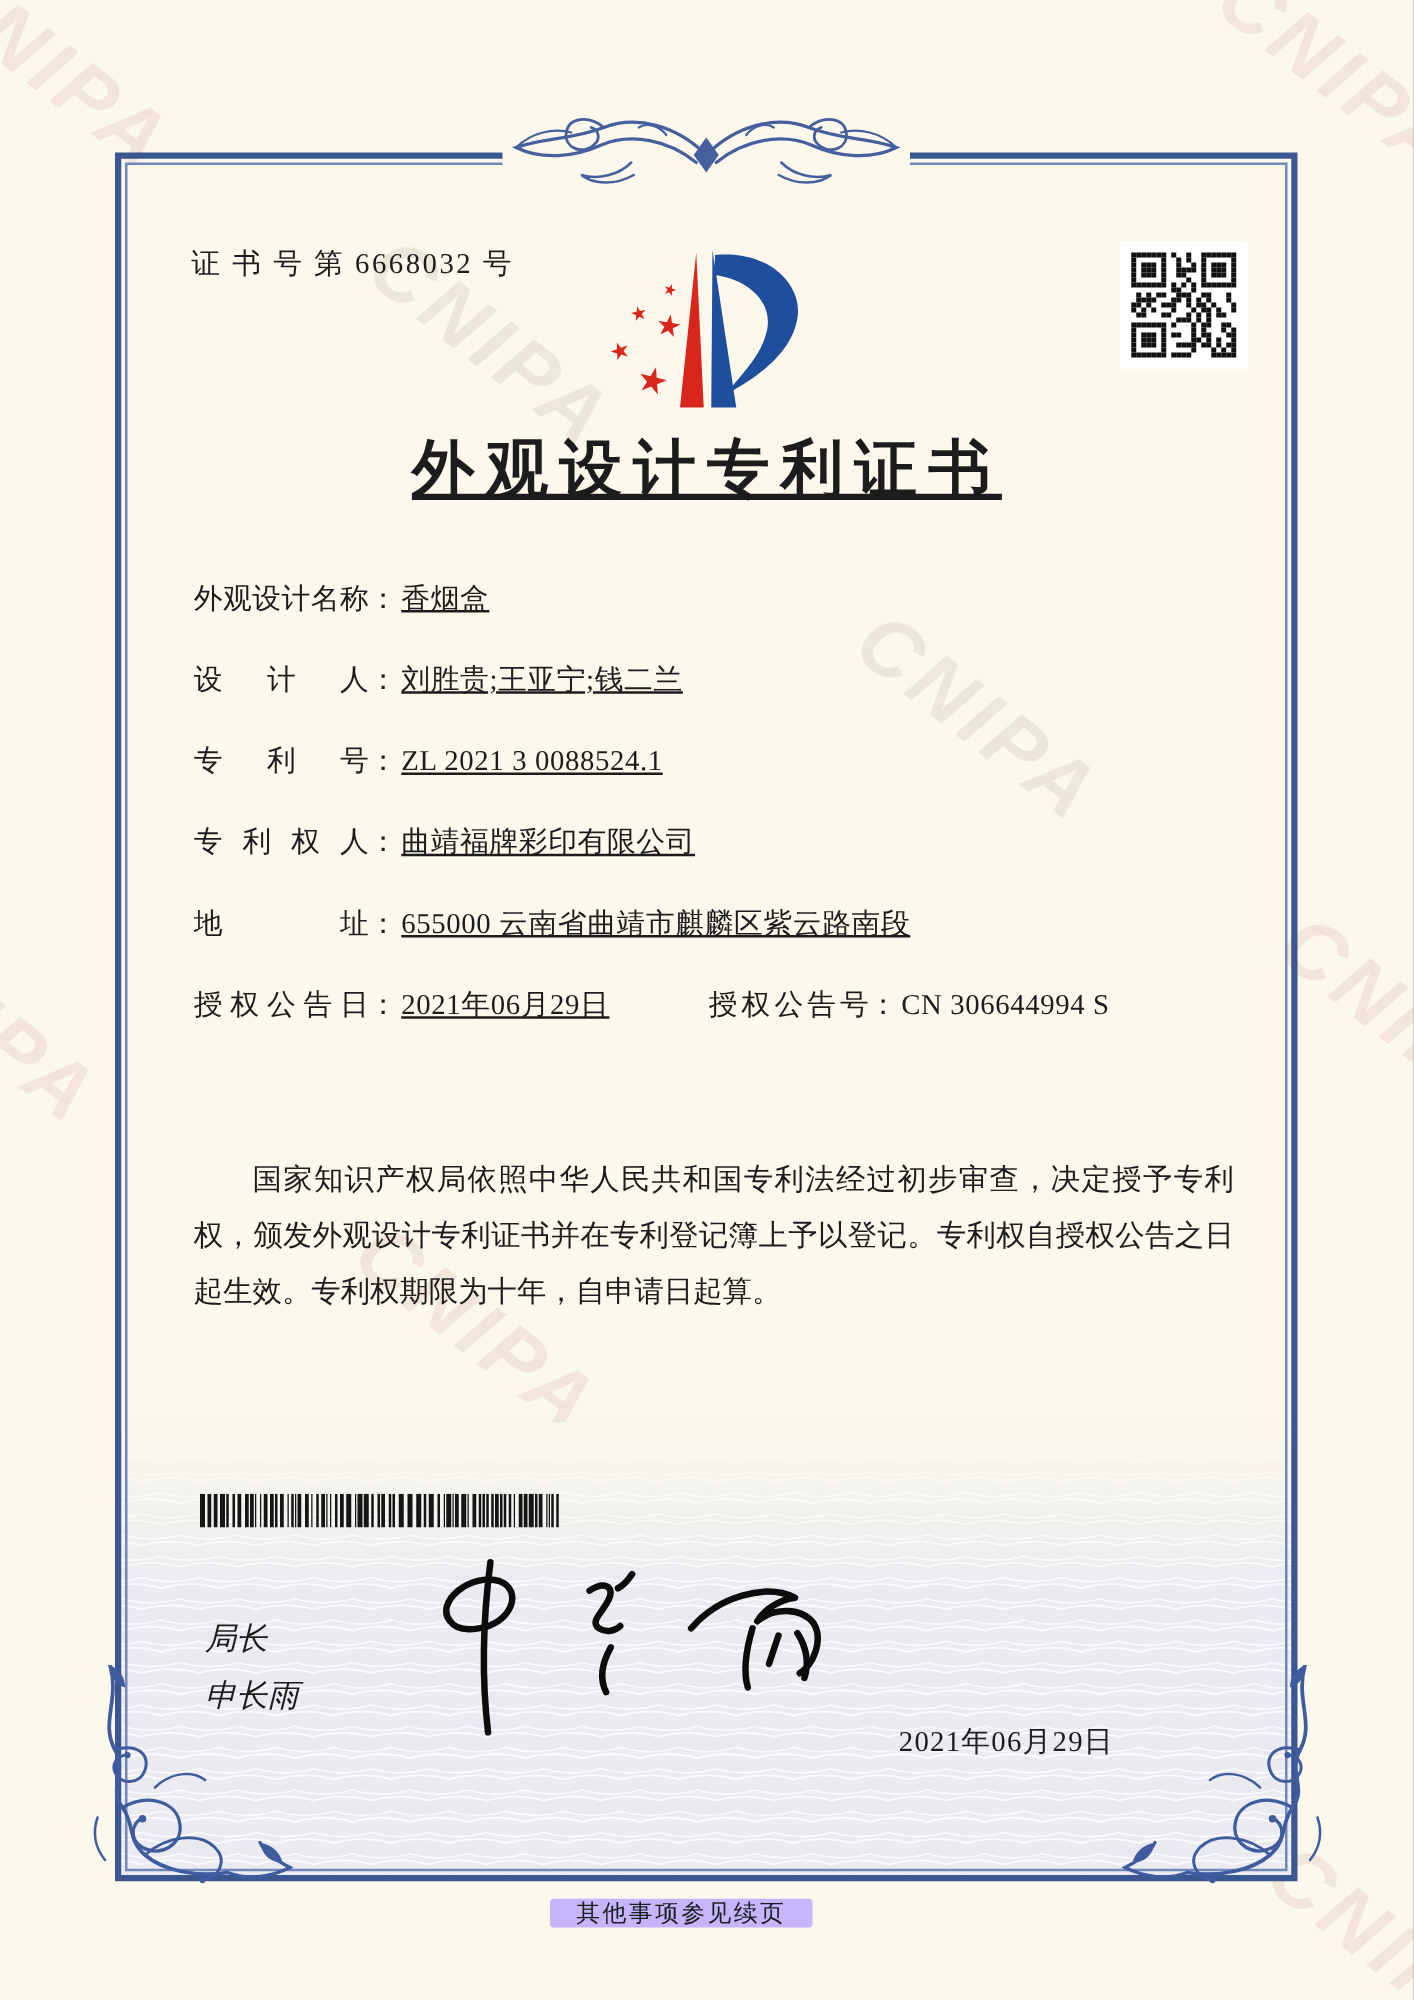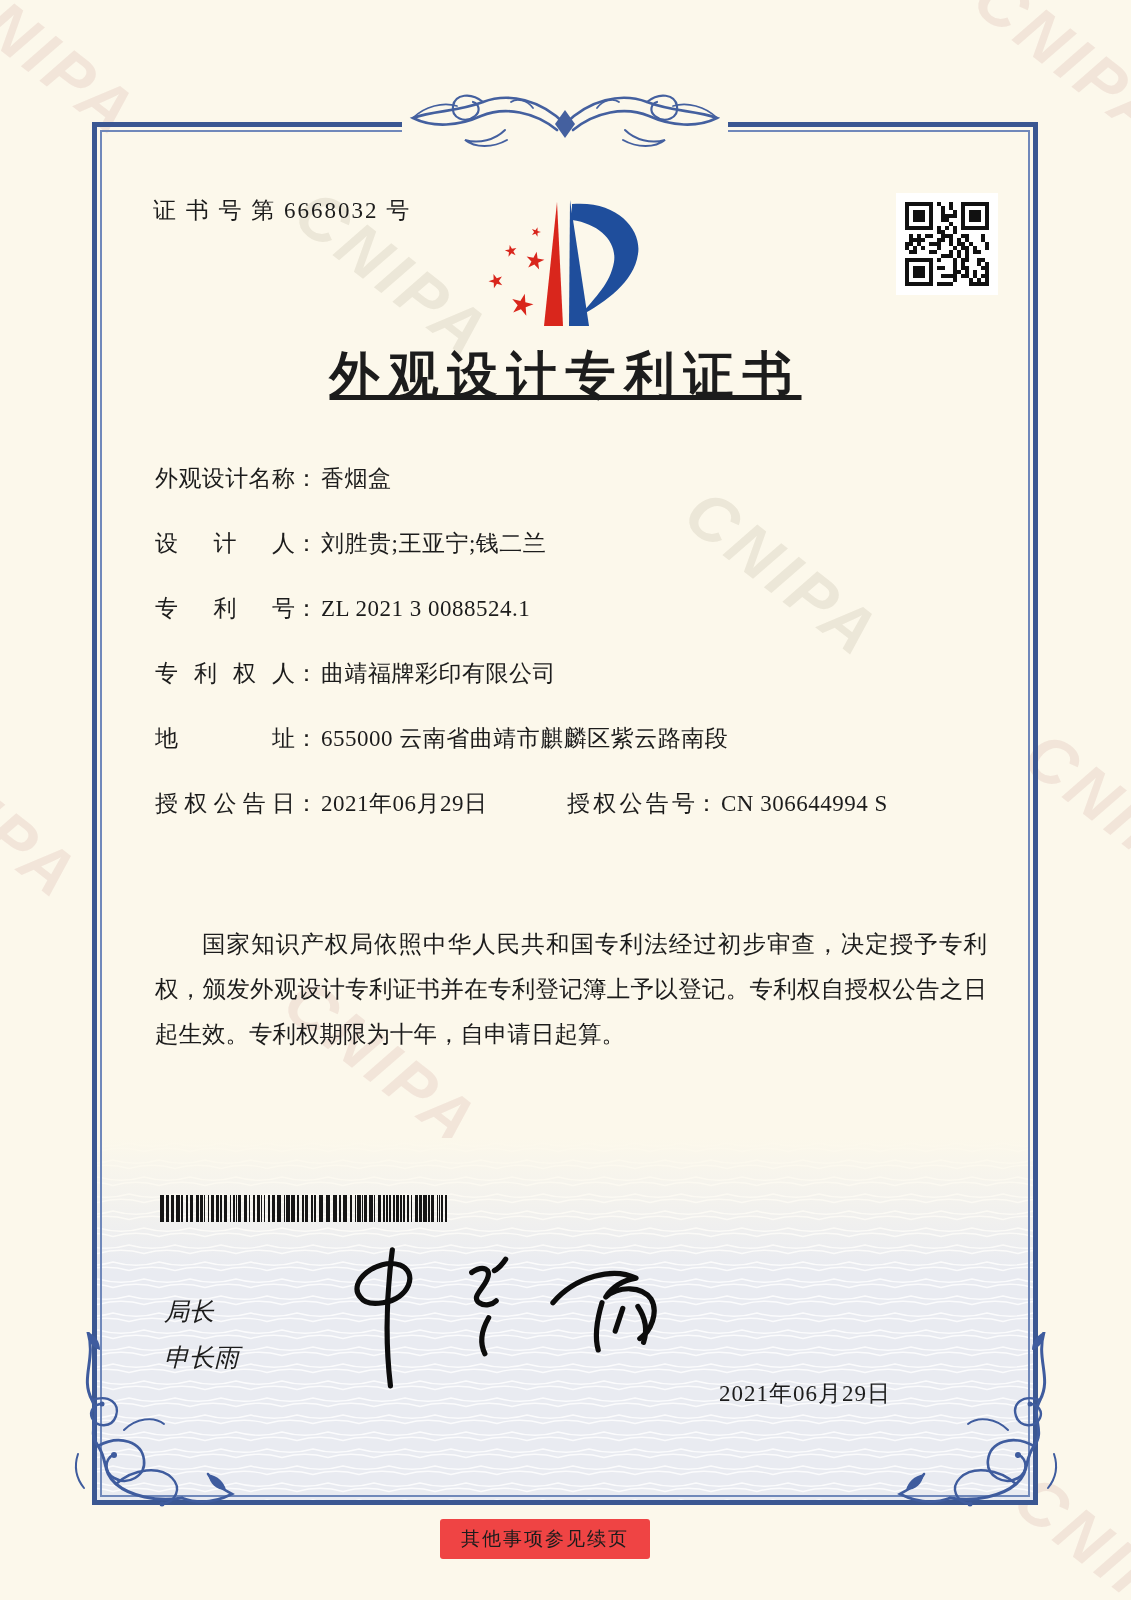--- a/index.html
+++ b/index.html
@@ -21,39 +21,39 @@
                border:5px solid #3b5792;box-sizing:border-box;}
   .frame-inner{position:absolute;left:3px;top:3px;right:3px;bottom:3px;border:2px solid #7088ba;}
   .border-mask{position:absolute;left:402px;top:112px;width:326px;height:26px;background:#fcf8eb;}
   .ornament{position:absolute;pointer-events:none;}
   
   .cert-no{position:absolute;left:153px;top:195px;font-size:23px;letter-spacing:2px;}
   .emblem{position:absolute;left:480px;top:192px;}
   .qr{position:absolute;left:896px;top:193px;width:102px;height:102px;background:#ffffff;}
   .doc-title{position:absolute;left:0;right:0;top:342px;text-align:center;
              font-size:50px;font-weight:700;letter-spacing:9px;text-decoration:underline;}
-  .fields{position:absolute;left:155px;top:463px;width:840px;font-size:23px;}
+  .fields{position:absolute;left:155px;top:463px;width:840px;font-size:23px;text-decoration:underline;}
   .frow{height:32px;margin-bottom:33px;position:relative;white-space:nowrap;}
   .flabel{display:inline-block;width:140px;text-align:justify;text-align-last:justify;vertical-align:bottom;}
   .fcolon{display:inline-block;width:26px;}
   .fvalue{letter-spacing:0.5px;}
   .grant2{position:absolute;left:412px;top:0;}
   .glabel{display:inline-block;width:128px;text-align:justify;text-align-last:justify;vertical-align:bottom;}
   .body-text{position:absolute;left:155px;top:922px;width:832px;font-size:23.5px;
              line-height:45px;text-align:justify;}
   .body-text p{margin:0;text-indent:2em;}
   .barcode{position:absolute;left:160px;top:1195px;}
   .officer{position:absolute;left:164px;top:1288px;font-family:"Liberation Sans","DejaVu Sans",sans-serif;
            font-size:25px;font-weight:500;line-height:46px;font-style:italic;}
   .signature{position:absolute;left:330px;top:1240px;}
   .issue-date{position:absolute;left:655px;top:1378px;width:300px;text-align:center;
               font-size:23px;letter-spacing:1px;}
   .page-indicator{position:absolute;left:0;right:55px;top:1460px;text-align:center;
                   font-size:19px;letter-spacing:3px;}
-  .footer-note{position:absolute;left:440px;top:1519px;width:210px;height:40px;background:#ef4444;
+  .footer-note{position:absolute;left:440px;top:1519px;width:210px;height:23px;background:#c4b5fd;
                border-radius:3px;display:flex;align-items:center;justify-content:center;
                font-size:19px;letter-spacing:2px;}
 </style>
 </head>
 <body>
 
 <div class="page">
 
   <div class="wm pink" style="left:40px;top:52px">CNIPA</div>
   <div class="wm pink" style="left:1072px;top:58px">CNIPA</div>

